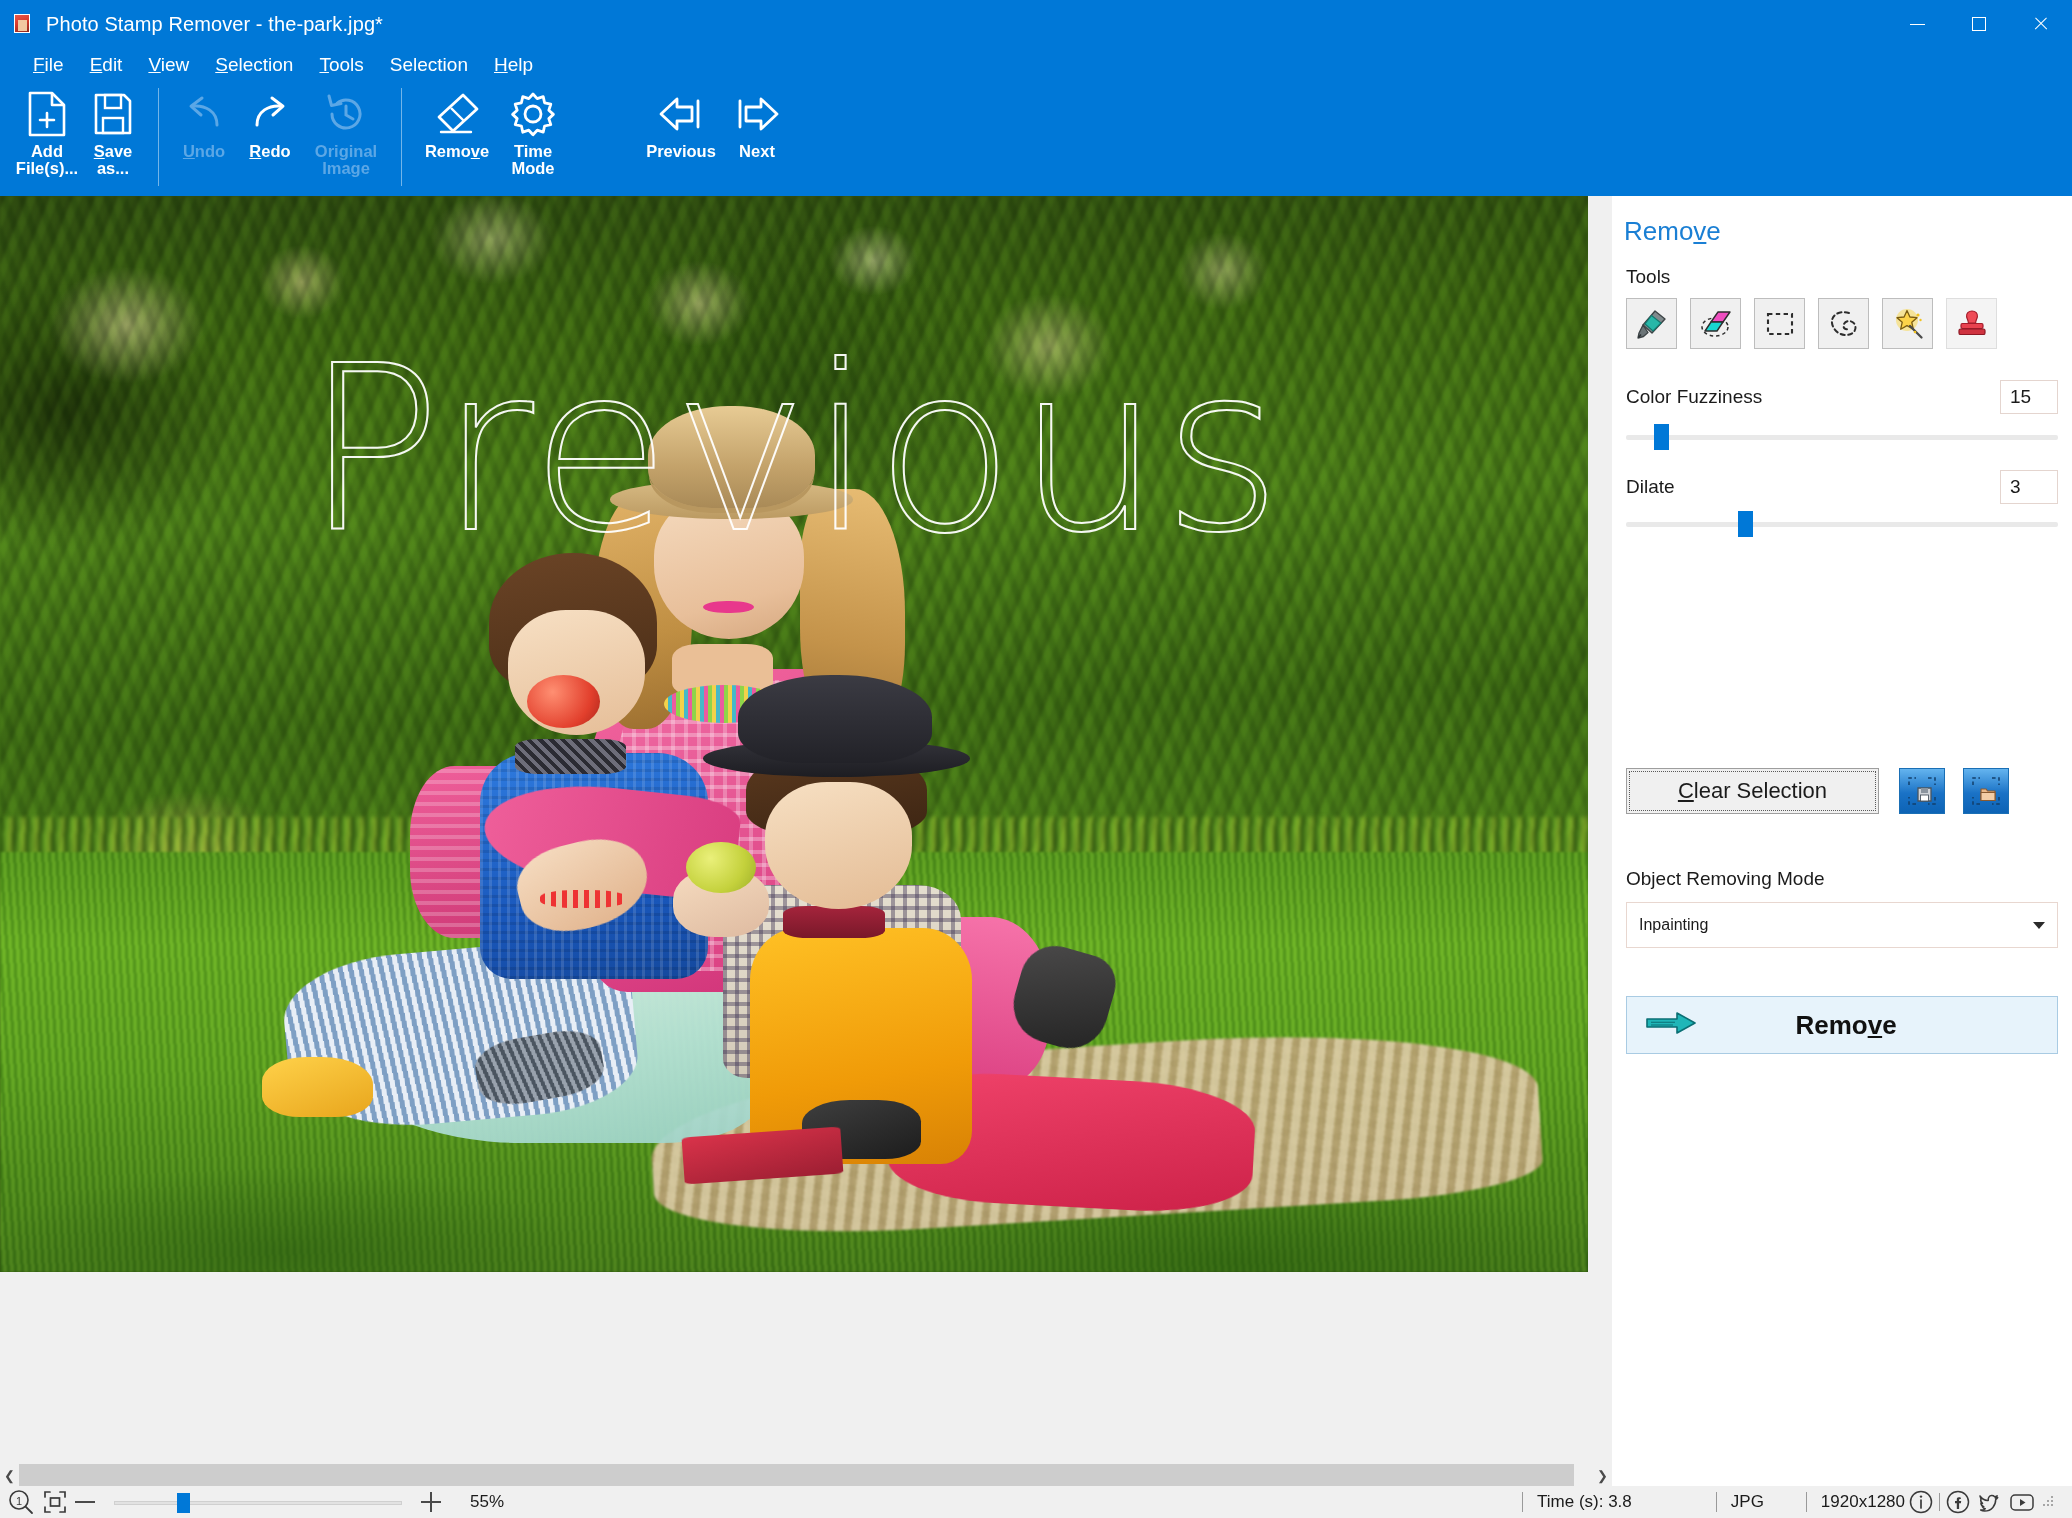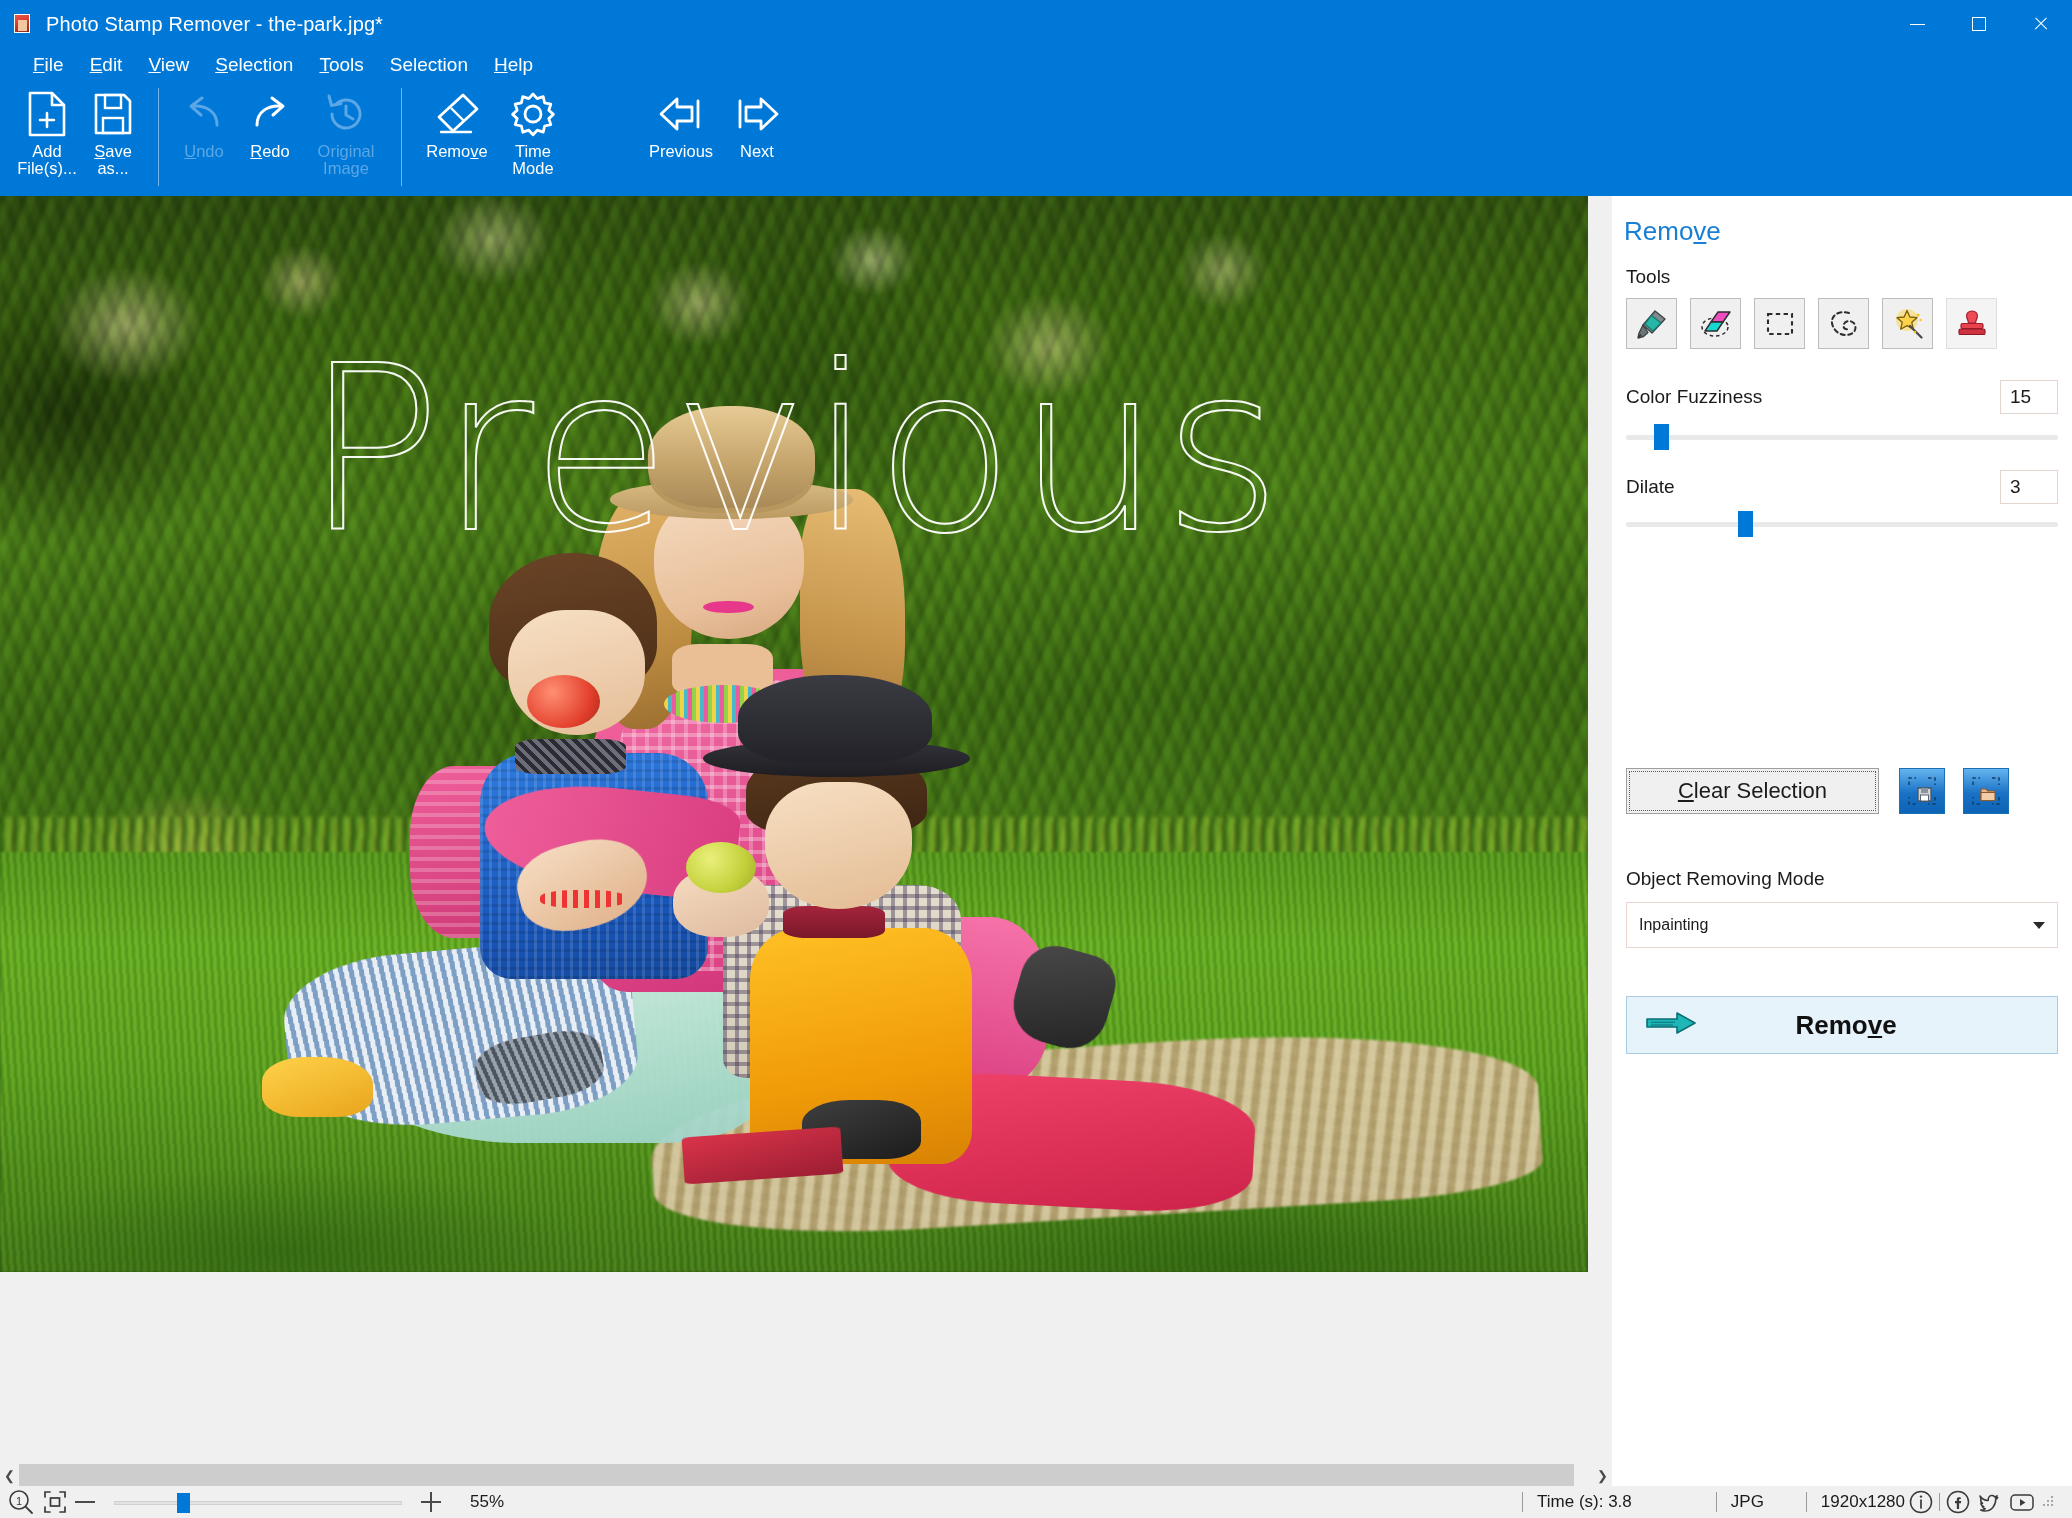--- a/index.html
+++ b/index.html
@@ -43,21 +43,21 @@
     background:#0078d7; display:flex; align-items:flex-start; padding-left:14px;
   }
   .rbtn {
     width:66px; min-height:104px; display:flex; flex-direction:column;
     align-items:center; justify-content:flex-start; padding-top:6px;
     color:#ffffff; font-size:16.5px; line-height:17px; text-align:center; cursor:default;
   }
   .rbtn.wide { width:86px;align-items:center; }
   .rbtn.disabled { color:#5ba7e6; }
   .rbtn .glyph { height:52px; display:flex; align-items:center; justify-content:center; margin-bottom:3px; }
-  .rbtn .lbl { white-space:pre-line; }
+  .rbtn .lbl { white-space:pre-line;font-weight:bold; }
   .rsep { width:1px; align-self:stretch; margin:6px 12px 10px 12px; background:rgba(255,255,255,.45); }
   .rgap { width:72px; }
   svg.ri { display:block; }
 
   
   .canvaswrap { position:absolute; left:0; top:196px; width:1612px; height:1278px; background:#f0f0f0; overflow:hidden; }
   .photo { position:absolute; left:0; top:0; width:1588px; height:1076px; overflow:hidden; background:#123;}
   .scene { position:absolute; inset:0; }
 
   

